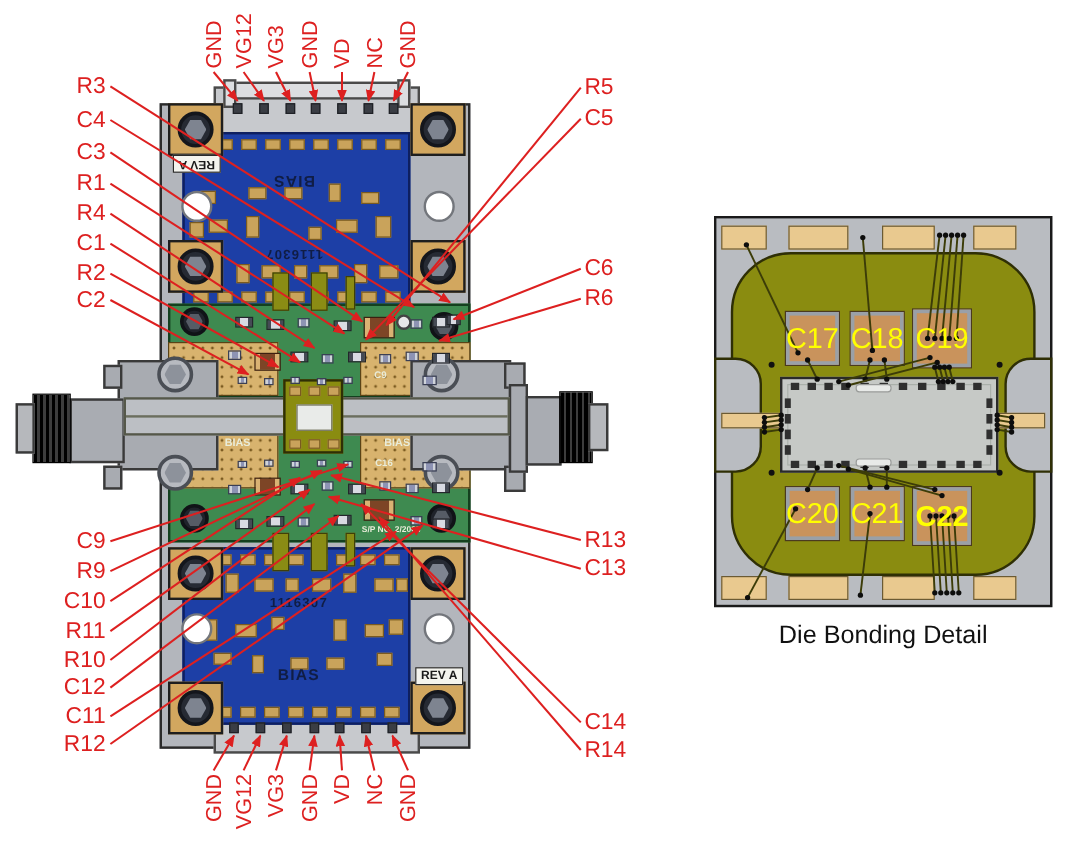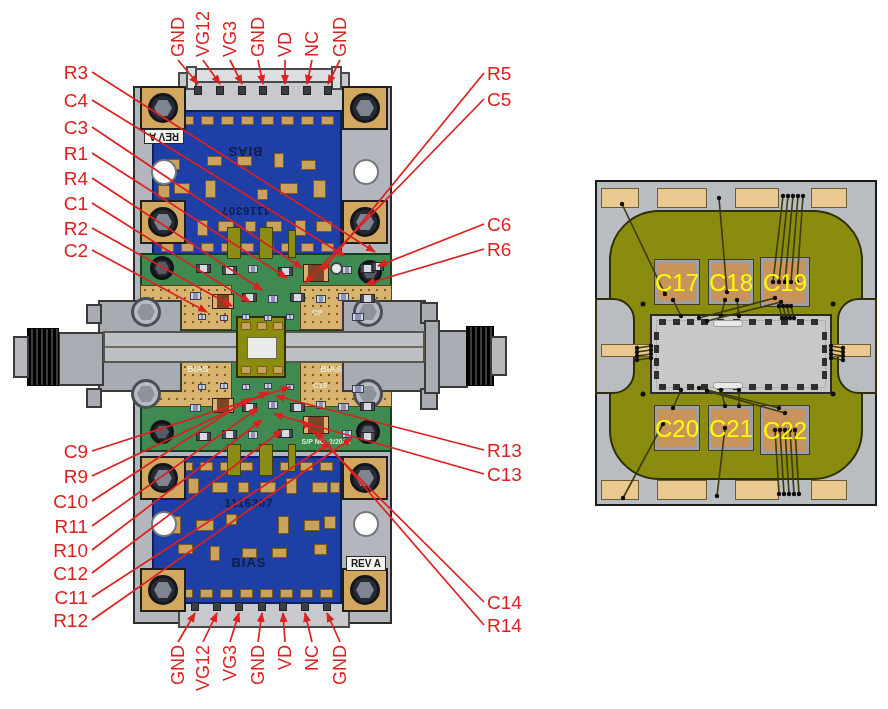--- a/index.html
+++ b/index.html
@@ -39,20 +39,21 @@
   .cap-label{position:absolute;width:64px;text-align:center;color:#ffff00;
              font:24px "Liberation Sans",sans-serif;z-index:6;}
   .die-caption{position:absolute;text-align:center;color:#111;
                font:21px "Liberation Sans",sans-serif;}
   svg{position:absolute;left:0;top:0;}
 </style>
 </head>
 <body>
 
 <div class="stage" id="stage">
+  <div class="die-caption abs" style="left:595px;top:518px;width:282px;">Die Bonding Detail</div>
 <div class="abs metal" style="left: 133px; top: 86px; width: 259px; height: 538px;"></div>
     <div class="abs conn" style="left: 178px; top: 72px; width: 172px; height: 40px;"></div>
     <div class="abs connbar" style="left: 186px; top: 68px; width: 156px; height: 15px;"></div>
     <div class="abs connbar" style="left: 186px; top: 66px; width: 11px; height: 24px;"></div>
     <div class="abs connbar" style="left: 331px; top: 66px; width: 11px; height: 24px;"></div>
     <div class="abs connbar" style="left: 186px; top: 588px; width: 156px; height: 15px;"></div>
     <div class="abs conn" style="left: 178px; top: 598px; width: 172px; height: 30px;"></div>
     <div class="abs blue" style="left: 152px; top: 110px; width: 190px; height: 148px;">
       <div class="abs rot180" style="left: 0px; top: 0px; width: 186px; height: 144px; border: none;">
         <div class="abs pad" style="left: 6px; top: 4px; width: 13px; height: 9px;"></div>
@@ -357,21 +358,21 @@
       <span class="cap-label" style="left: 48px; top: 87px;">C17</span>
       <div class="abs die-cap" style="left: 112px; top: 78px; width: 44px; height: 44px;"></div>
       <span class="cap-label" style="left: 102px; top: 87px;">C18</span>
       <div class="abs die-cap" style="left: 164px; top: 76px; width: 48px; height: 48px;"></div>
       <span class="cap-label" style="left: 156px; top: 87px;">C19</span>
       <div class="abs die-cap" style="left: 58px; top: 224px; width: 44px; height: 44px;"></div>
       <span class="cap-label" style="left: 48px; top: 233px;">C20</span>
       <div class="abs die-cap" style="left: 112px; top: 224px; width: 44px; height: 44px;"></div>
       <span class="cap-label" style="left: 102px; top: 233px;">C21</span>
       <div class="abs die-cap" style="left: 164px; top: 224px; width: 48px; height: 48px;"></div>
-      <span class="cap-label" style="left: 156px; top: 235px;">C22</span>
+      <span class="cap-label" style="left: 156px; top: 235px; font-weight: bold;">C22</span>
       <svg width="282" height="326" style="z-index: 5;">
         <line x1="25" y1="22" x2="68" y2="112" stroke="#3c3c08" stroke-width="1.6"></line>
         <circle cx="25" cy="22" r="2.2" fill="#0d0d0d"></circle>
         <circle cx="68" cy="112" r="2.2" fill="#0d0d0d"></circle>
         <line x1="122" y1="16" x2="130" y2="110" stroke="#3c3c08" stroke-width="1.6"></line>
         <circle cx="122" cy="16" r="2.2" fill="#0d0d0d"></circle>
         <circle cx="130" cy="110" r="2.2" fill="#0d0d0d"></circle>
         <line x1="76" y1="118" x2="84" y2="134" stroke="#3c3c08" stroke-width="1.6"></line>
         <circle cx="76" cy="118" r="2.2" fill="#0d0d0d"></circle>
         <circle cx="84" cy="134" r="2.2" fill="#0d0d0d"></circle>

